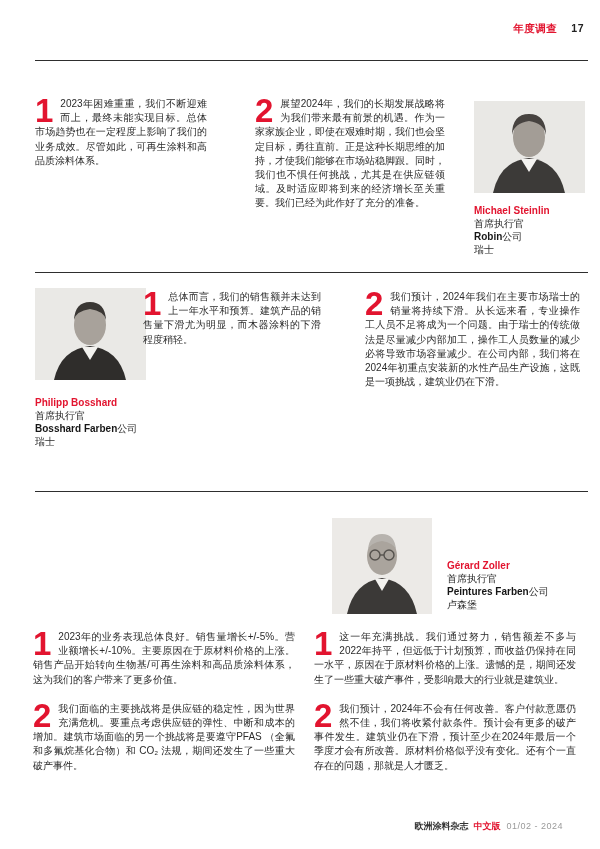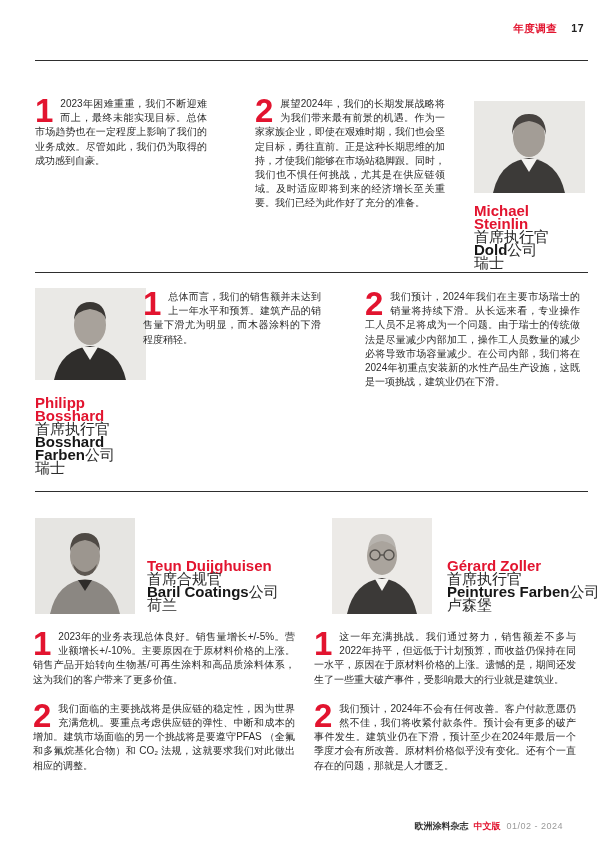--- a/index.html
+++ b/index.html
@@ -24,21 +24,21 @@
   .s1-col1{left:35px;top:97px;width:172px;}
   .s1-col2{left:255px;top:97px;width:190px;}
   .s2-col1{left:143px;top:290px;width:178px;}
   .s2-col2{left:365px;top:290px;width:215px;}
   .s3-col1{left:33px;top:630px;width:262px;}
   .s3-col2{left:314px;top:630px;width:262px;}
 
   
   .profile{position:absolute;margin:0;}
   .photo{background:#e9e8e5;display:block;}
-  .caption{font-size:15px;line-height:13px;color:#2b2b2b;}
+  .caption{font-size:10px;line-height:13px;color:#2b2b2b;}
   .p-name{color:var(--accent);font-weight:bold;}
   .p-company b{color:#161616;}
   .profile-s1{left:474px;top:101px;width:111px;}
   .profile-s1 .photo,.profile-s2 .photo{width:111px;height:92px;}
   .profile-s1 .caption{margin-top:11px;}
   .profile-s2{left:35px;top:288px;width:111px;}
   .profile-s2 .caption{margin-top:16px;}
   .profile-h{display:flex;align-items:flex-end;}
   .profile-s3l{left:35px;top:518px;}
   .profile-s3r{left:312px;top:518px;padding-left:20px;}
@@ -56,38 +56,38 @@
 <body>
 
 <div class="page">
 
   <div class="hdr">
     <span class="hdr-label">年度调查</span><span class="hdr-page">17</span>
   </div>
   <div class="rule rule-top"></div>
 
   <div class="col s1-col1">
-    <p class="para"><span class="dropnum">1</span><span>2023年困难重重，我们不断迎难而上，最终未能实现目标。总体市场趋势也在一定程度上影响了我们的业务成效。尽管如此，我们仍为取得的成功感到自豪。</span></p>
+    <p class="para"><span class="dropnum">1</span><span>2023年困难重重，我们不断迎难而上，最终未能实现目标。总体市场趋势也在一定程度上影响了我们的业务成效。尽管如此，可再生涂料和高品质涂料体系。</span></p>
   </div>
   <div class="col s1-col2">
     <p class="para"><span class="dropnum">2</span><span>展望2024年，我们的长期发展战略将为我们带来最有前景的机遇。作为一家家族企业，即使在艰难时期，我们也会坚定目标，勇往直前。正是这种长期思维的加持，才使我们能够在市场站稳脚跟。同时，我们也不惧任何挑战，尤其是在供应链领域。及时适应即将到来的经济增长至关重要。我们已经为此作好了充分的准备。</span></p>
   </div>
 
   <figure class="profile profile-s1">
     <svg class="photo" viewBox="0 0 111 92">
       <rect width="111" height="92" fill="#e9e8e5"></rect>
       <ellipse cx="55" cy="36" rx="16" ry="20" fill="#a39d96"></ellipse>
       <path d="M38,34 Q38,13 55,13 Q72,13 72,34 Q70,22 55,20 Q40,22 38,34 Z" fill="#474340"></path>
       <path d="M19,92 Q26,60 55,57 Q84,60 91,92 Z" fill="#3c3a38"></path>
       <path d="M47,58 L55,71 L63,58 Z" fill="#f4f3f1"></path>
     </svg>
     <figcaption class="caption">
       <div class="p-name">Michael Steinlin</div>
       <div class="p-title">首席执行官</div>
-      <div class="p-company"><b>Dold</b><span>公司</span></div>
+      <div class="p-company"><b>Robin</b><span>公司</span></div>
       <div class="p-country">瑞士</div>
     </figcaption>
   </figure>
 
   <div class="rule rule-mid1"></div>
 
   <figure class="profile profile-s2">
     <svg class="photo" viewBox="0 0 111 92">
       <rect width="111" height="92" fill="#eae9e6"></rect>
       <ellipse cx="55" cy="37" rx="16" ry="20" fill="#a8a29b"></ellipse>
@@ -105,36 +105,20 @@
 
   <div class="col s2-col1">
     <p class="para"><span class="dropnum">1</span><span>总体而言，我们的销售额并未达到上一年水平和预算。建筑产品的销售量下滑尤为明显，而木器涂料的下滑程度稍轻。</span></p>
   </div>
   <div class="col s2-col2">
     <p class="para"><span class="dropnum">2</span><span>我们预计，2024年我们在主要市场瑞士的销量将持续下滑。从长远来看，专业操作工人员不足将成为一个问题。由于瑞士的传统做法是尽量减少内部加工，操作工人员数量的减少必将导致市场容量减少。在公司内部，我们将在2024年初重点安装新的水性产品生产设施，这既是一项挑战，建筑业仍在下滑。</span></p>
   </div>
 
   <div class="rule rule-mid2"></div>
 
-  <figure class="profile profile-h profile-s3l">
-    <svg class="photo" viewBox="0 0 100 96">
-      <rect width="100" height="96" fill="#e6e5e2"></rect>
-      <ellipse cx="50" cy="38" rx="15" ry="19" fill="#9c968f"></ellipse>
-      <path d="M35,34 Q35,15 50,15 Q65,15 65,34 Q63,24 50,22 Q37,24 35,34 Z" fill="#4f4a45"></path>
-      <path d="M38,46 Q50,62 62,46 Q60,57 50,58 Q40,57 38,46 Z" fill="#5d5751"></path>
-      <path d="M15,96 Q22,64 50,61 Q78,64 85,96 Z" fill="#8b8782"></path>
-      <path d="M43,62 L50,73 L57,62 Z" fill="#2e2c2a"></path>
-    </svg>
-    <figcaption class="caption">
-      <div class="p-name">Teun Duijghuisen</div>
-      <div class="p-title">首席合规官</div>
-      <div class="p-company"><b>Baril Coatings</b><span>公司</span></div>
-      <div class="p-country">荷兰</div>
-    </figcaption>
-  </figure>
 
   <figure class="profile profile-h profile-s3r">
     <svg class="photo" viewBox="0 0 100 96">
       <rect width="100" height="96" fill="#eceae7"></rect>
       <ellipse cx="50" cy="38" rx="15" ry="19" fill="#aaa49d"></ellipse>
       <path d="M36,32 Q37,16 50,16 Q63,16 64,32 Q62,25 50,23 Q38,25 36,32 Z" fill="#b7b3ae"></path>
       <circle cx="43" cy="37" r="5" fill="none" stroke="#55524e" stroke-width="1.4"></circle>
       <circle cx="57" cy="37" r="5" fill="none" stroke="#55524e" stroke-width="1.4"></circle>
       <line x1="48" y1="37" x2="52" y2="37" stroke="#55524e" stroke-width="1.4"></line>
       <path d="M15,96 Q22,64 50,60 Q78,64 85,96 Z" fill="#3b3937"></path>
@@ -143,21 +127,21 @@
     <figcaption class="caption">
       <div class="p-name">Gérard Zoller</div>
       <div class="p-title">首席执行官</div>
       <div class="p-company"><b>Peintures Farben</b><span>公司</span></div>
       <div class="p-country">卢森堡</div>
     </figcaption>
   </figure>
 
   <div class="col s3-col1">
     <p class="para"><span class="dropnum">1</span><span>2023年的业务表现总体良好。销售量增长+/-5%。营业额增长+/-10%。主要原因在于原材料价格的上涨。销售产品开始转向生物基/可再生涂料和高品质涂料体系，这为我们的客户带来了更多价值。</span></p>
-    <p class="para"><span class="dropnum">2</span><span>我们面临的主要挑战将是供应链的稳定性，因为世界充满危机。要重点考虑供应链的弹性、中断和成本的增加。建筑市场面临的另一个挑战将是要遵守PFAS （全氟和多氟烷基化合物）和 CO₂ 法规，这就要求我们对此做出相应的调整。</span></p>
+    <p class="para"><span class="dropnum">2</span><span>我们面临的主要挑战将是供应链的稳定性，因为世界充满危机。要重点考虑供应链的弹性、中断和成本的增加。建筑市场面临的另一个挑战将是要遵守PFAS （全氟和多氟烷基化合物）和 CO₂ 法规，期间还发生了一些重大破产事件。</span></p>
   </div>
   <div class="col s3-col2">
     <p class="para"><span class="dropnum">1</span><span>这一年充满挑战。我们通过努力，销售额差不多与2022年持平，但远低于计划预算，而收益仍保持在同一水平，原因在于原材料价格的上涨。遗憾的是，期间还发生了一些重大破产事件，受影响最大的行业就是建筑业。</span></p>
     <p class="para"><span class="dropnum">2</span><span>我们预计，2024年不会有任何改善。客户付款意愿仍然不佳，我们将收紧付款条件。预计会有更多的破产事件发生。建筑业仍在下滑，预计至少在2024年最后一个季度才会有所改善。原材料价格似乎没有变化。还有个一直存在的问题，那就是人才匮乏。</span></p>
   </div>
 
   <div class="footer">
     <span class="ft-mag">欧洲涂料杂志</span><span class="ft-ed">中文版</span><span class="ft-issue">01/02 - 2024</span>
   </div>
 

